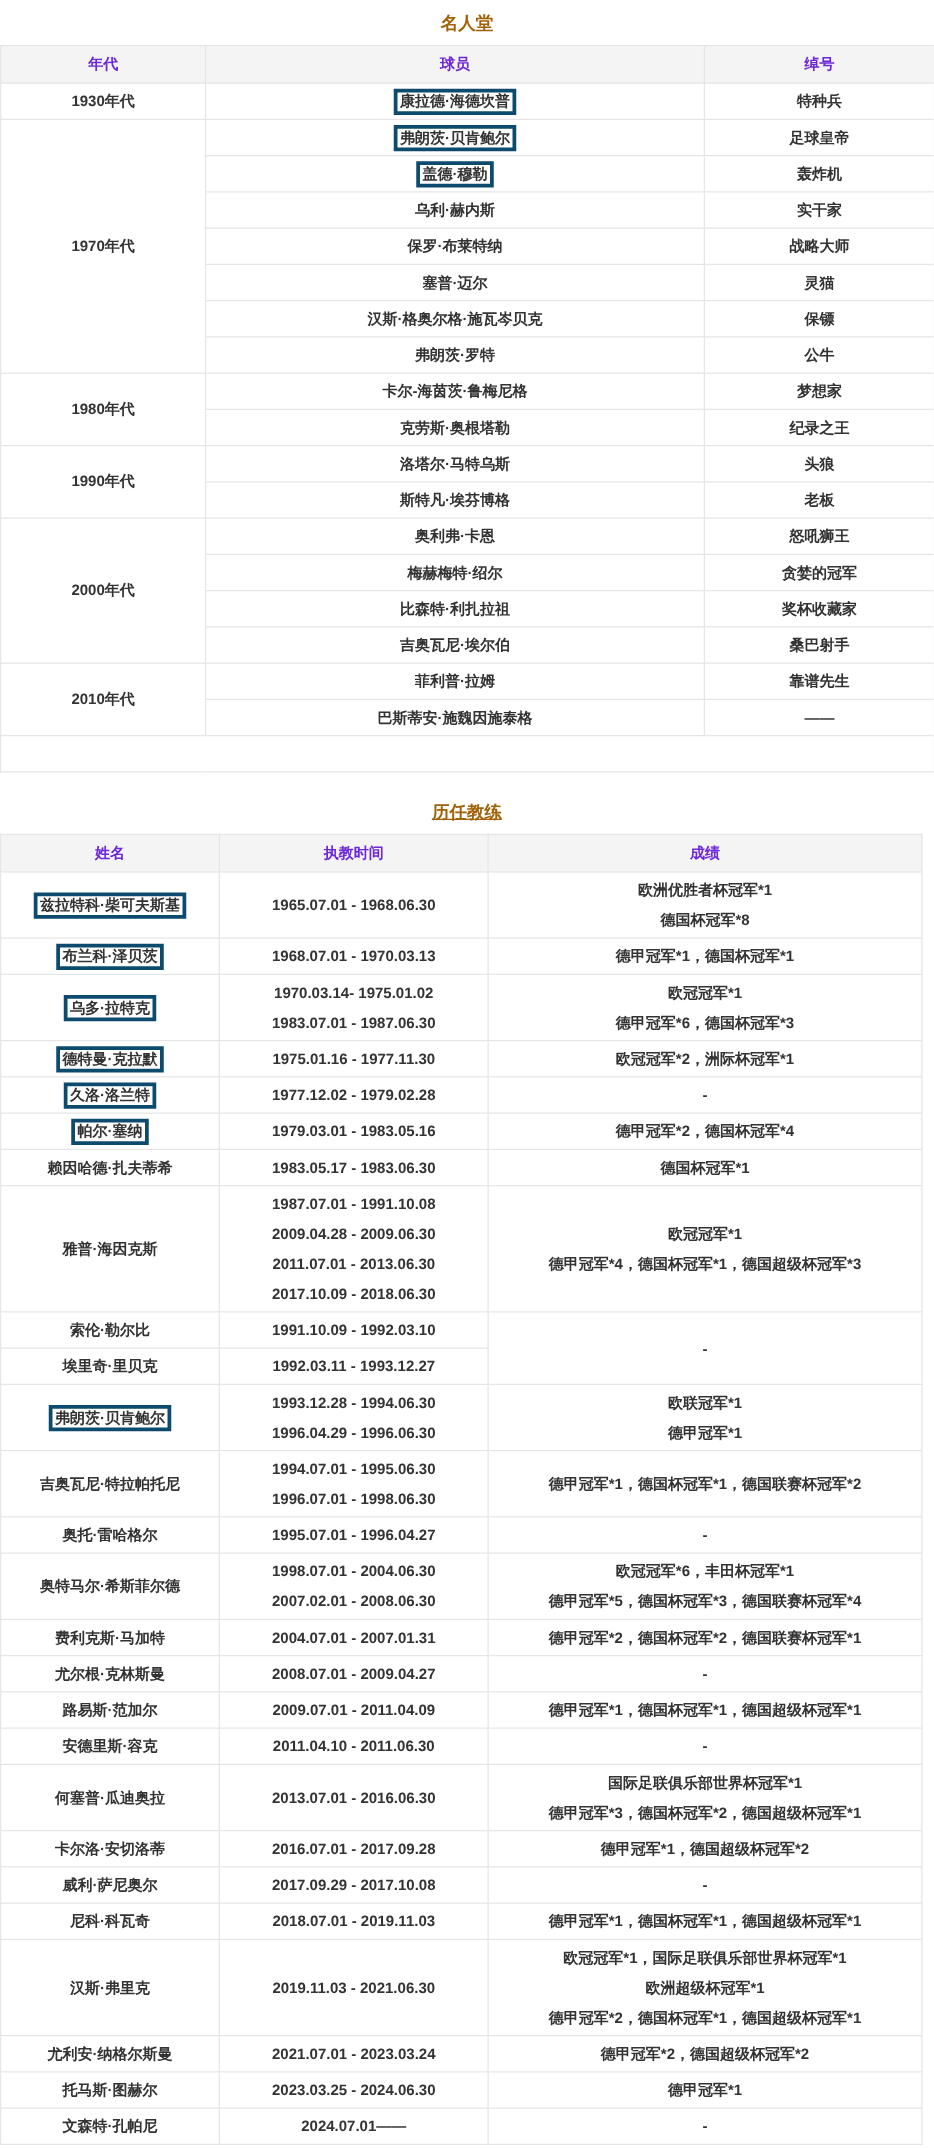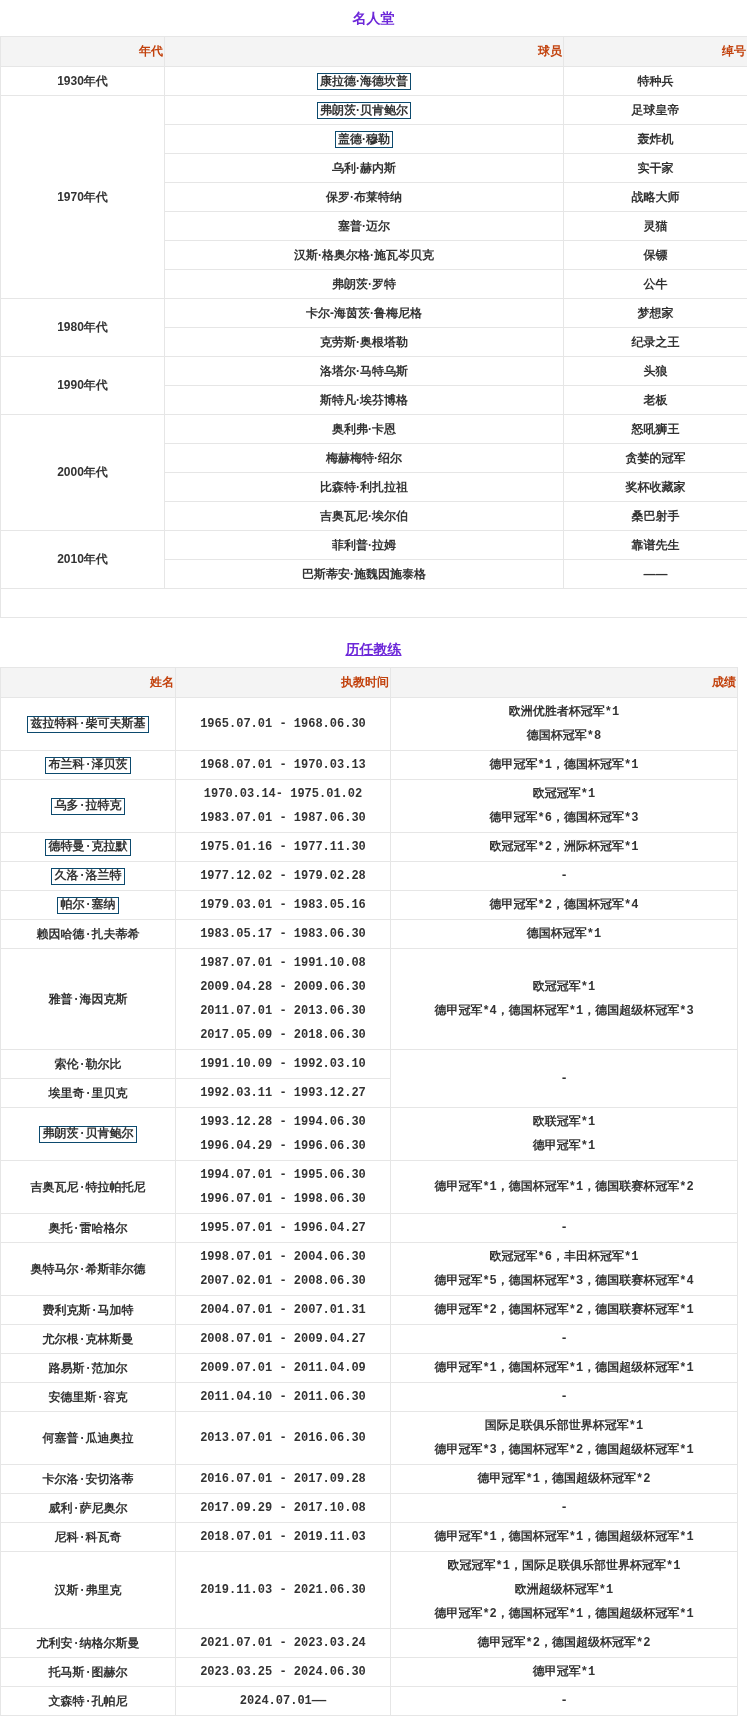--- a/index.html
+++ b/index.html
@@ -7,49 +7,49 @@
     width:747px;
     font-family:"Liberation Sans","DejaVu Sans",sans-serif;
     color:#333;
   }
   .section-title{
     text-align:center;
     font-size:14px;
     font-weight:bold;
     margin:9px 0 9px 0;
     line-height:18px;
-    color:#6d28d9;
+    color:#a16207;
   }
   #coaches-title{margin-top:22px;text-decoration:underline;}
   table{border-collapse:collapse;table-layout:fixed;}
   #hof-table{width:740px;}
-  #coach-table{width:729px;font-family:Liberation Mono, monospace;}
+  #coach-table{width:729px;}
   th{
     background:#f4f4f4;
     border:1px solid #e6e6e6;
     font-size:12px;
     font-weight:bold;
     height:27px;
-    text-align:right;
-    color:#c2410c;
+    text-align:center;
+    color:#6d28d9;
   }
   td{
     border:1px solid #e6e6e6;
     text-align:center;
     vertical-align:middle;
     font-size:12px;
     font-weight:bold;
     color:#333;
   }
   #hof-table td{height:28px;padding:0 4px;}
   #coach-table td{padding:2px 4px;}
   .line{line-height:24px;}
   .boxed{
     display:inline-block;
-    border:1px solid #0c4a6e;
+    border:3px solid #0c4a6e;
     padding:0 2px;
     line-height:15px;
   }
   td.empty{height:26px;border-left:1px solid #e6e6e6;border-right:1px solid #e6e6e6;}
 </style>
 </head>
 <body>
 
 <h3 class="section-title" id="hof-title">名人堂</h3>
 
@@ -222,21 +222,21 @@
         <td>
           <div class="line">德国杯冠军*1</div>
         </td>
       </tr>
       <tr>
         <td>雅普·海因克斯</td>
         <td>
           <div class="line">1987.07.01 - 1991.10.08</div>
           <div class="line">2009.04.28 - 2009.06.30</div>
           <div class="line">2011.07.01 - 2013.06.30</div>
-          <div class="line">2017.05.09 - 2018.06.30</div>
+          <div class="line">2017.10.09 - 2018.06.30</div>
         </td>
         <td>
           <div class="line">欧冠冠军*1</div>
           <div class="line">德甲冠军*4，德国杯冠军*1，德国超级杯冠军*3</div>
         </td>
       </tr>
       <tr>
         <td>索伦·勒尔比</td>
         <td>
           <div class="line">1991.10.09 - 1992.03.10</div>

